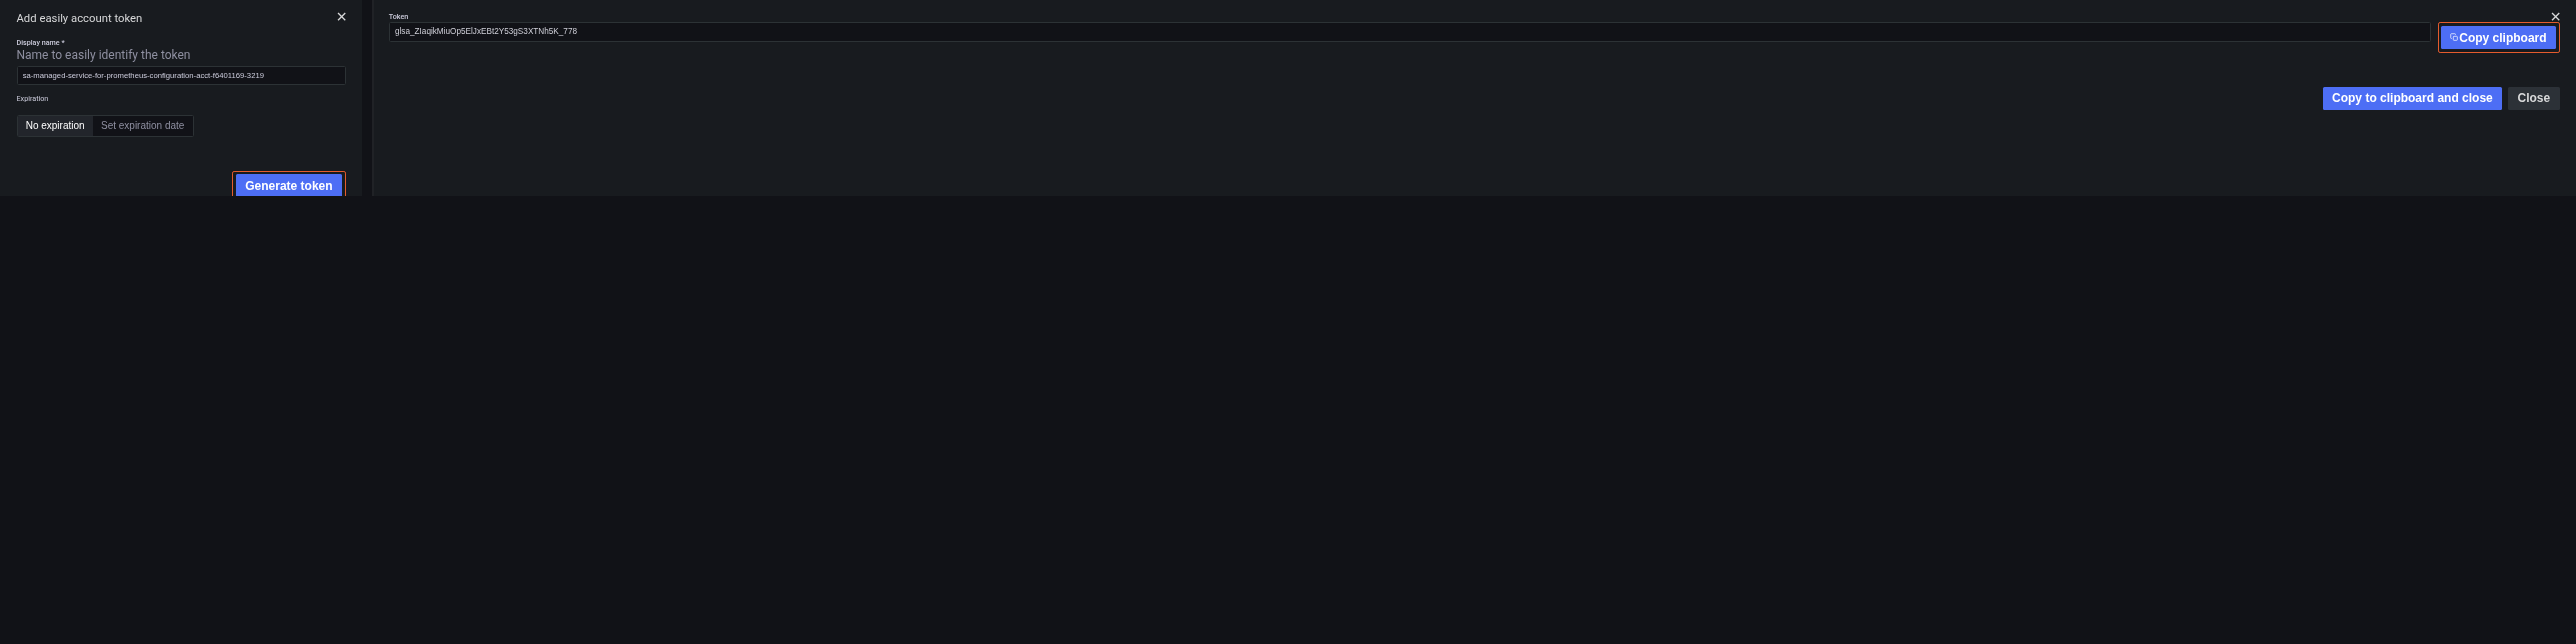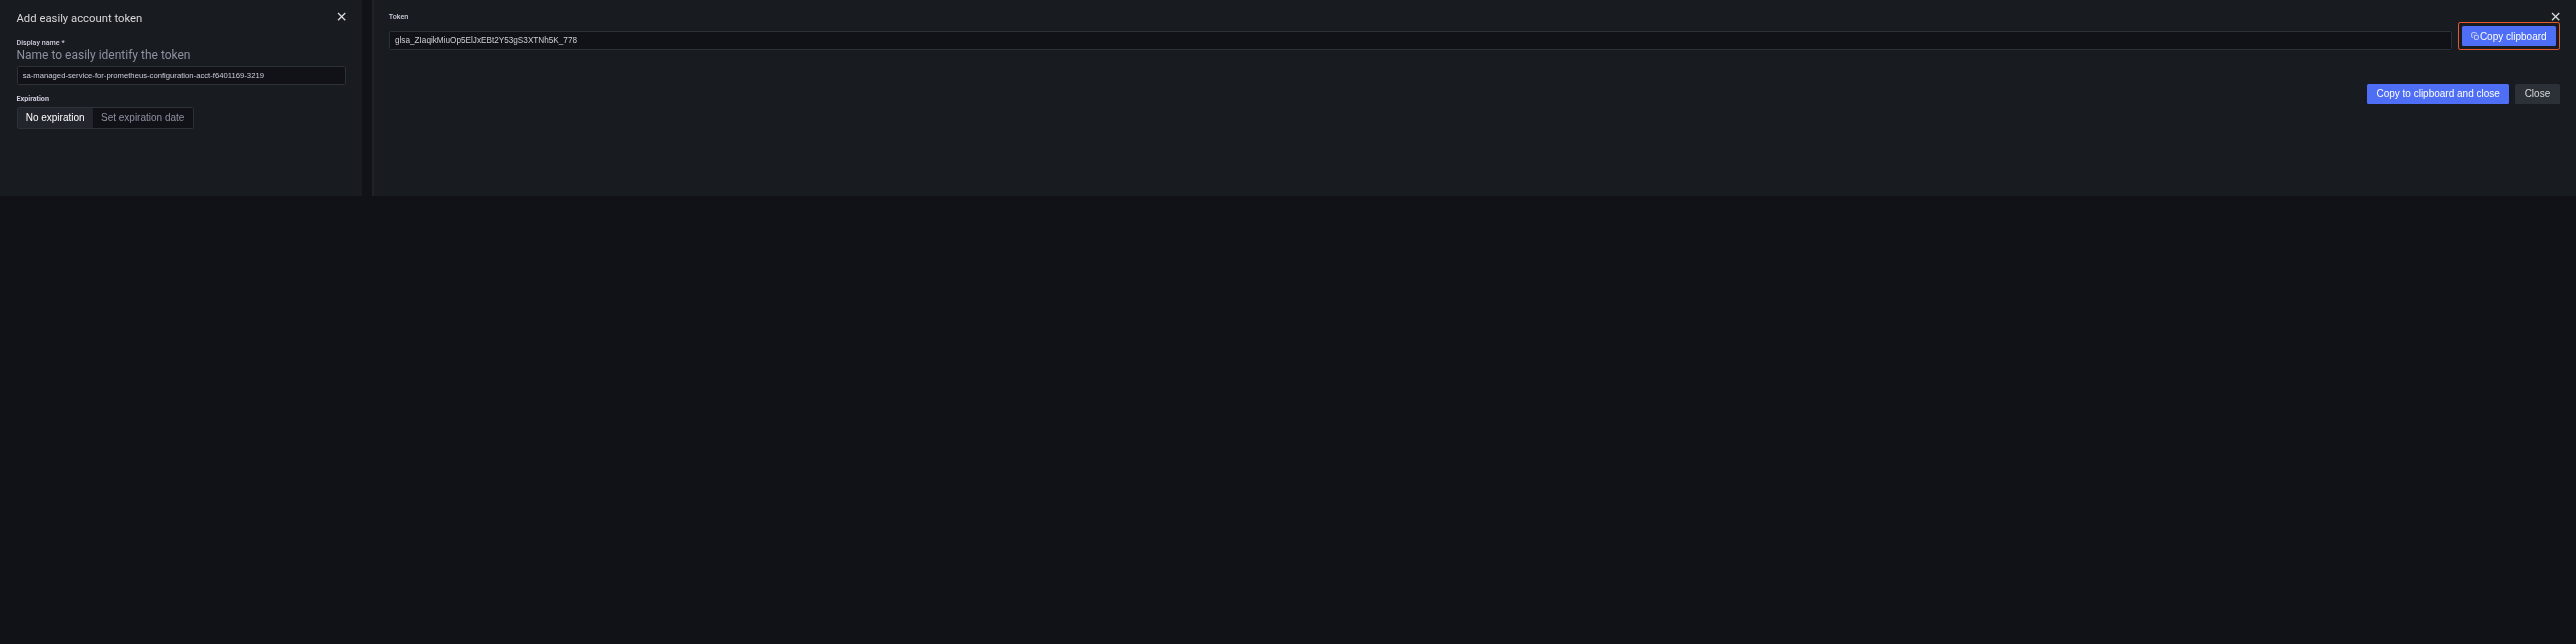--- a/index.html
+++ b/index.html
@@ -64,22 +64,22 @@
       border-radius: 1.5px;
       color: #ccccdc;
       font-size: 7.7px;
       padding: 4.1px 5.2px;
       margin-bottom: 9.3px;
     }
     .text-input.readonly { color: #cfcfd8; }
     .section-label {
       font-size: 7.2px;
       color: #ccccdc;
-      font-weight: 700;
-      margin-bottom: 4px;
+      font-weight: 400;
+      margin-bottom: 12px;
     }
     .toggle-group {
       display: inline-flex;
       border: 0.5px solid #2c3235;
       border-radius: 1.5px;
       overflow: hidden;
       background: #111217;
     }
     .toggle-option {
       padding: 4.1px 8.2px;
@@ -105,31 +105,32 @@
       border: 1.5px solid #e55b2d;
       border-radius: 2.1px;
       padding: 2.6px;
       display: inline-flex;
     }
     .btn {
       display: inline-flex;
       align-items: center;
       gap: 0;
       padding: 4.6px 9.3px;
-      font-size: 10px;
+      font-size: 12px;
       border: none;
       border-radius: 1.5px;
       cursor: pointer;
       white-space: nowrap;
+      font-weight: bold;
     }
     .btn-primary { background: #4d6ef5; color: #ffffff; }
     .btn-secondary { background: #2c3137; color: #d8d9da; }
     .token-row {
       display: flex;
-      align-items: flex-end;
+      align-items: flex-start;
       gap: 6.2px;
       margin-bottom: 22px;
     }
     .token-row .text-input { margin-bottom: 0; flex: 1; font-size: 8.2px; }
     .token-row .highlight-box { display: inline-flex; }
     .icon-copy { width: 8.8px; height: 8.8px; }
   </style>
 </head>
 <body>
 
@@ -145,20 +146,25 @@
   <div class="field-label">Display name *</div>
   <div class="field-help">Name to easily identify the token</div>
   <input class="text-input" type="text" value="sa-managed-service-for-prometheus-configuration-acct-f6401169-3219" style="">
 
   <div class="section-label">Expiration</div>
   <div class="toggle-group">
     <button class="toggle-option active">No expiration</button>
     <button class="toggle-option">Set expiration date</button>
   </div>
 
+  <div class="footer-row">
+    <span class="highlight-box">
+      <button class="btn btn-primary">Generate token</button>
+    </span>
+  </div>
 </div>
 
 <div class="modal right">
   <div class="divider-edge"></div>
   <button class="close-btn">
     <svg width="9.3" height="9.3" viewBox="0 0 18 18" fill="none">
         <line x1="2" y1="2" x2="16" y2="16"></line>
         <line x1="16" y1="2" x2="2" y2="16"></line>
       </svg>
   </button>

